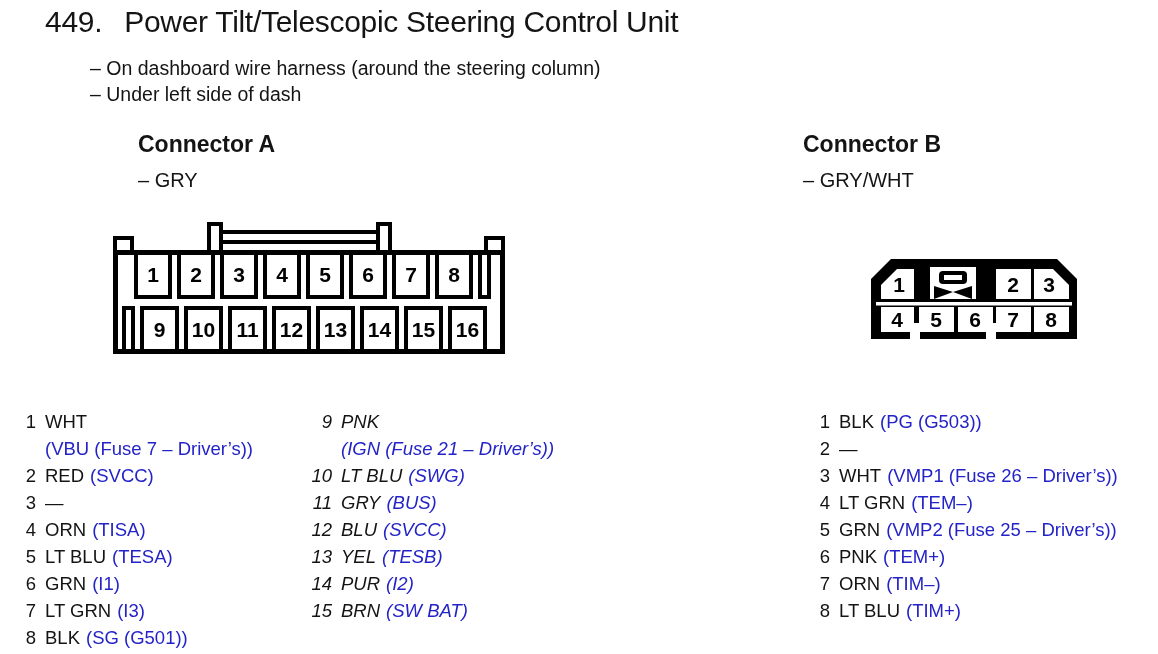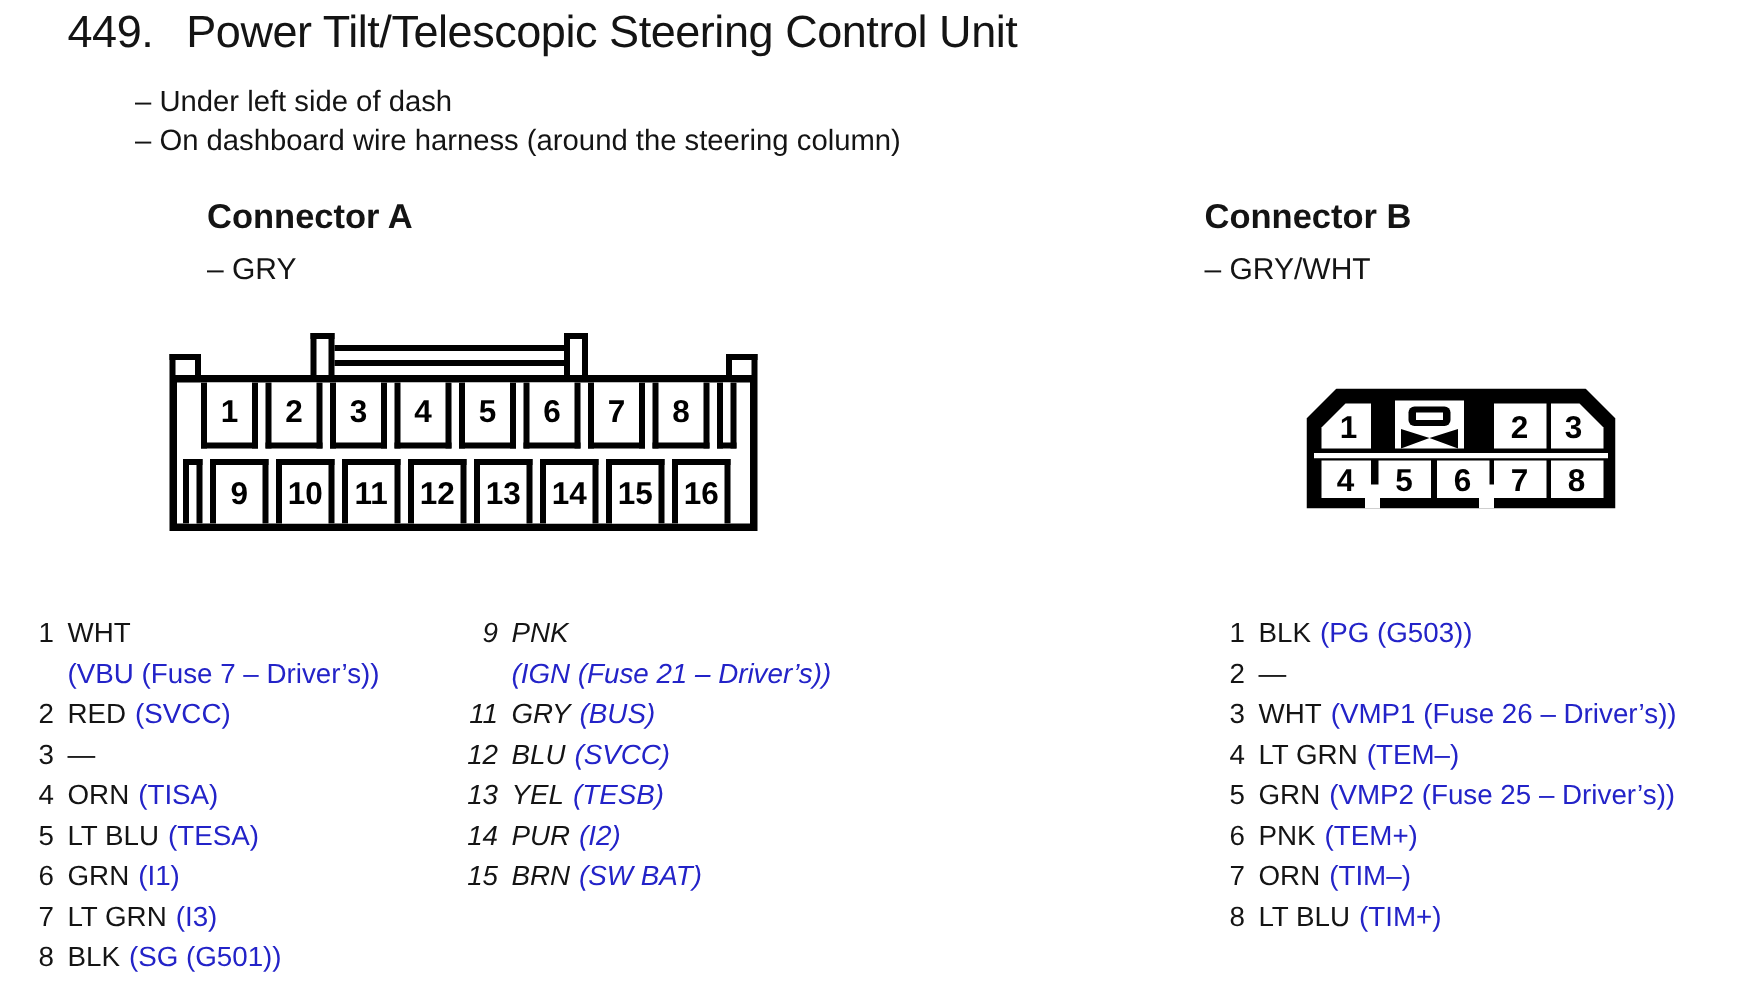--- a/index.html
+++ b/index.html
@@ -54,22 +54,22 @@
 </head>
 <body>
 
 <div class="page">
 
   <div class="title">
     <span class="title-num">449.</span><span class="title-text">Power Tilt/Telescopic Steering Control Unit</span>
   </div>
 
   <div class="notes">
+    <div class="note">– On dashboard wire harness (around the steering column)</div>
     <div class="note">– Under left side of dash</div>
-    <div class="note">– On dashboard wire harness (around the steering column)</div>
   </div>
 
   <div class="conn-head head-a">
     <div class="h">Connector A</div>
     <div class="c">– GRY</div>
   </div>
   <div class="conn-head head-b">
     <div class="h">Connector B</div>
     <div class="c">– GRY/WHT</div>
   </div>
@@ -146,20 +146,21 @@
     <div class="pin-row"><span class="pin-num">4</span><span class="pin-wire">ORN</span><span class="pin-sig">(TISA)</span></div>
     <div class="pin-row"><span class="pin-num">5</span><span class="pin-wire">LT BLU</span><span class="pin-sig">(TESA)</span></div>
     <div class="pin-row"><span class="pin-num">6</span><span class="pin-wire">GRN</span><span class="pin-sig">(I1)</span></div>
     <div class="pin-row"><span class="pin-num">7</span><span class="pin-wire">LT GRN</span><span class="pin-sig">(I3)</span></div>
     <div class="pin-row"><span class="pin-num">8</span><span class="pin-wire">BLK</span><span class="pin-sig">(SG (G501))</span></div>
   </div>
 
   <div class="pin-col col-b">
     <div class="pin-row"><span class="pin-num">9</span><span class="pin-wire">PNK</span><span class="pin-sig"></span></div>
     <div class="pin-row pin-wrap">(IGN (Fuse 21 – Driver’s))</div>
+    <div class="pin-row"><span class="pin-num">10</span><span class="pin-wire">LT BLU</span><span class="pin-sig">(SWG)</span></div>
     <div class="pin-row"><span class="pin-num">11</span><span class="pin-wire">GRY</span><span class="pin-sig">(BUS)</span></div>
     <div class="pin-row"><span class="pin-num">12</span><span class="pin-wire">BLU</span><span class="pin-sig">(SVCC)</span></div>
     <div class="pin-row"><span class="pin-num">13</span><span class="pin-wire">YEL</span><span class="pin-sig">(TESB)</span></div>
     <div class="pin-row"><span class="pin-num">14</span><span class="pin-wire">PUR</span><span class="pin-sig">(I2)</span></div>
     <div class="pin-row"><span class="pin-num">15</span><span class="pin-wire">BRN</span><span class="pin-sig">(SW BAT)</span></div>
   </div>
 
   <div class="pin-col col-c">
     <div class="pin-row"><span class="pin-num">1</span><span class="pin-wire">BLK</span><span class="pin-sig">(PG (G503))</span></div>
     <div class="pin-row"><span class="pin-num">2</span><span class="pin-wire">—</span><span class="pin-sig"></span></div>

